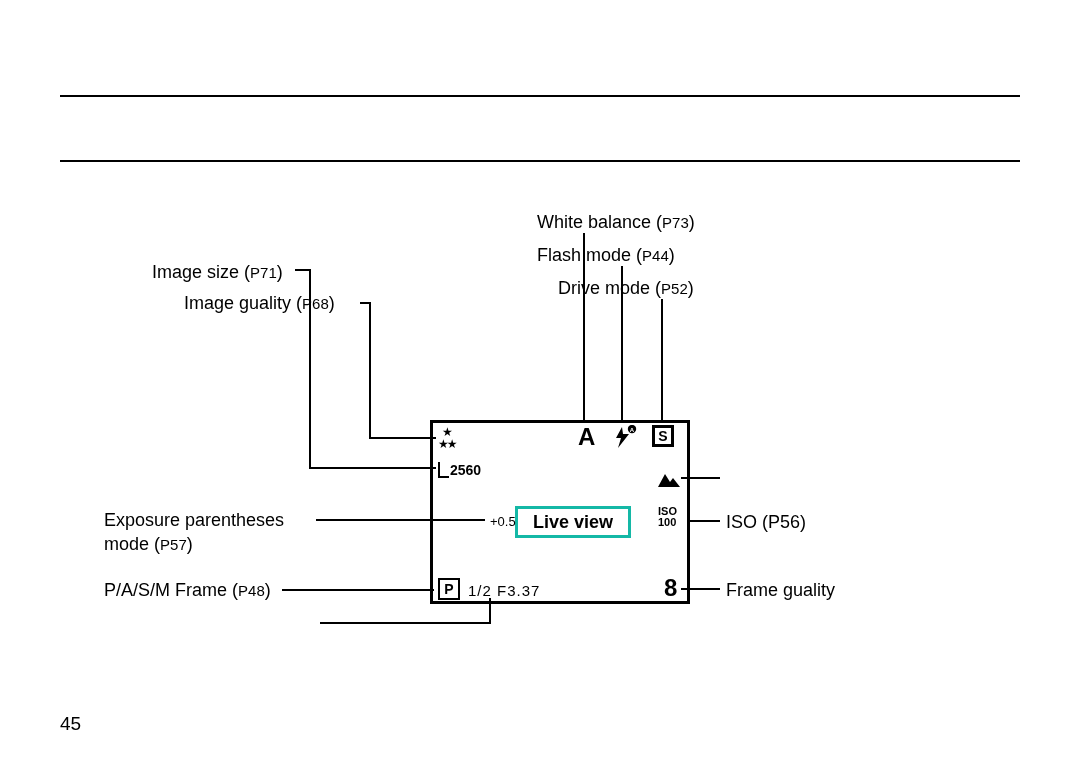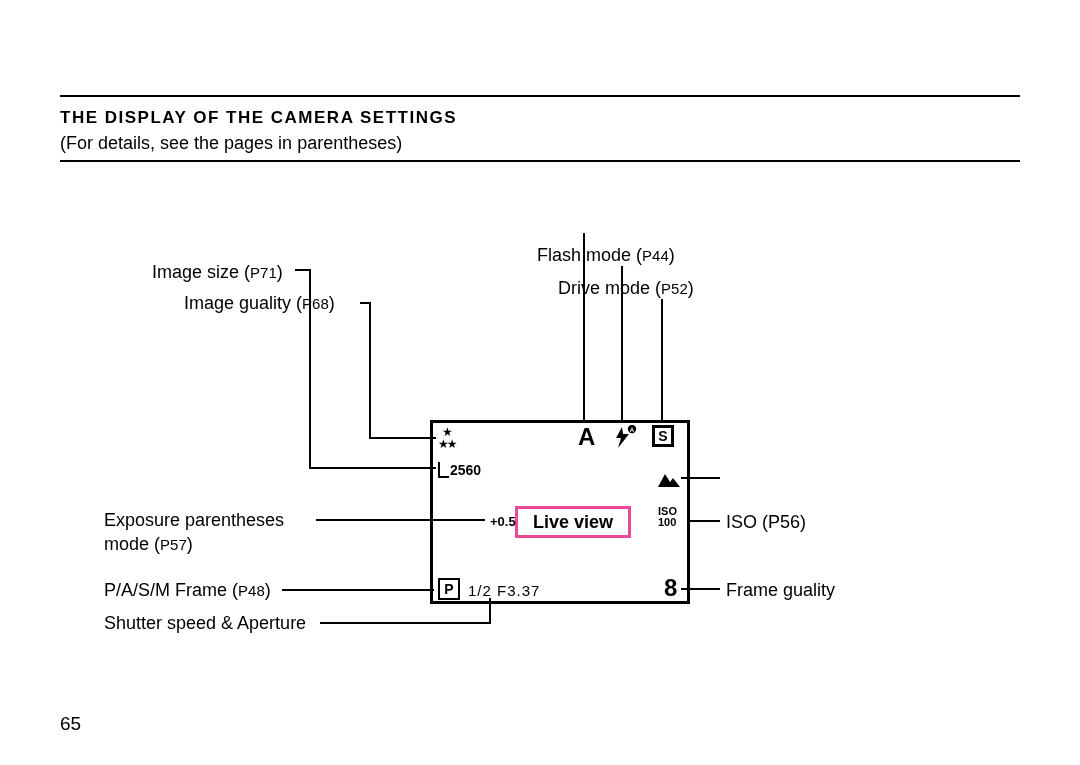--- a/index.html
+++ b/index.html
@@ -11,39 +11,37 @@
   .page-num{position:absolute;left:60px;bottom:30px;font-size:19px}
   .display{position:absolute;left:430px;top:420px;width:260px;height:184px;border:3px solid #000;box-sizing:border-box}
   .star1{position:absolute;left:442px;top:425px;font-size:12px}
   .star2{position:absolute;left:438px;top:437px;font-size:12px;letter-spacing:-2px}
   .awb{position:absolute;left:578px;top:423px;font-size:24px;font-weight:900;font-family:Arial,Helvetica,sans-serif}
   .flash{position:absolute;left:610px;top:425px}
   .drive{position:absolute;left:652px;top:425px;width:22px;height:22px;border:3px solid #000;box-sizing:border-box;display:flex;align-items:center;justify-content:center;font-size:14px;font-weight:900}
   .imgsize{position:absolute;left:438px;top:462px;font-weight:900;font-size:14px;display:flex;align-items:center}
   .imgsize .L{border:2.5px solid #000;border-right:none;border-top:none;width:9px;height:14px;display:inline-block;margin-right:1px}
   .mountain{position:absolute;left:657px;top:470px}
-  .liveview{position:absolute;left:515px;top:506px;width:110px;height:26px;border:3px solid #ec4899;display:flex;align-items:center;justify-content:center;font-weight:700;font-size:18px;font-family:Arial,Helvetica,sans-serif}
-  .evcomp{position:absolute;left:490px;top:514px;font-size:13px;font-weight:700}
+  .liveview{position:absolute;left:515px;top:506px;width:110px;height:26px;border:3px solid #14b8a6;display:flex;align-items:center;justify-content:center;font-weight:700;font-size:18px;font-family:Arial,Helvetica,sans-serif}
+  .evcomp{position:absolute;left:490px;top:514px;font-size:13px;font-weight:400}
   .iso{position:absolute;left:658px;top:506px;font-size:11px;font-weight:900;line-height:11px;text-align:left}
   .modebox{position:absolute;left:438px;top:578px;width:18px;height:18px;border:2.5px solid #000;display:flex;align-items:center;justify-content:center;font-size:14px;font-weight:900}
   .shutter{position:absolute;left:468px;top:582px;font-size:15px;font-weight:400;letter-spacing:1px}
   .framenum{position:absolute;left:664px;top:574px;font-size:24px;font-weight:900}
   .lbl{position:absolute;font-size:18px;white-space:nowrap}
   .pref{font-size:15px}
   svg.leads{position:absolute;left:0;top:0;width:1080px;height:765px;pointer-events:none}
 </style>
 </head>
 <body>
 
 <div class="page">
   <div class="hr-top"></div>
-  <div class="title">THE DISPLAY OF THE CAMERA SETTINGS</div>
-  <div class="subtitle">(For details, see the pages in parentheses)</div>
   <div class="hr-mid"></div>
-  <div class="page-num">65</div>
+  <div class="page-num">45</div>
 
   <div class="display"></div>
 
   <span class="star1">★</span>
   <span class="star2">★★</span>
 
   <span class="awb">A</span>
 
   <span class="flash">
     <svg width="30" height="24" viewBox="0 0 30 24">
@@ -71,20 +69,23 @@
 
   <div class="iso">
     <div>ISO</div>
     <div>100</div>
   </div>
 
   <span class="modebox">P</span>
   <span class="shutter">1/2 F3.37</span>
   <span class="framenum">8</span>
 
+  <div class="lbl" style="left:537px;top:212px">
+    <span>White balance</span> (<span class="pref">P73</span>)
+  </div>
   <div class="lbl" style="left:537px;top:245px">
     <span>Flash mode</span> (<span class="pref">P44</span>)
   </div>
   <div class="lbl" style="left:558px;top:278px">
     <span>Drive mode</span> (<span class="pref">P52</span>)
   </div>
   <div class="lbl" style="left:152px;top:262px">
     <span>Image size</span> (<span class="pref">P71</span>)
   </div>
   <div class="lbl" style="left:184px;top:293px">
@@ -95,21 +96,20 @@
 
   <div class="lbl" style="left:104px;top:510px">
     <span>Exposure parentheses</span>
   </div>
   <div class="lbl" style="left:104px;top:534px">
     <span>mode</span> (<span class="pref">P57</span>)
   </div>
   <div class="lbl" style="left:104px;top:580px">
     <span>P/A/S/M Frame</span> (<span class="pref">P48</span>)
   </div>
-  <div class="lbl" style="left:104px;top:613px">Shutter speed &amp; Aperture</div>
 
   <svg class="leads">
     <g stroke="#000" stroke-width="2" fill="none">
 
       <path d="M584 233 L584 420"></path>
 
       <path d="M622 266 L622 422"></path>
 
       <path d="M662 299 L662 422"></path>
 

